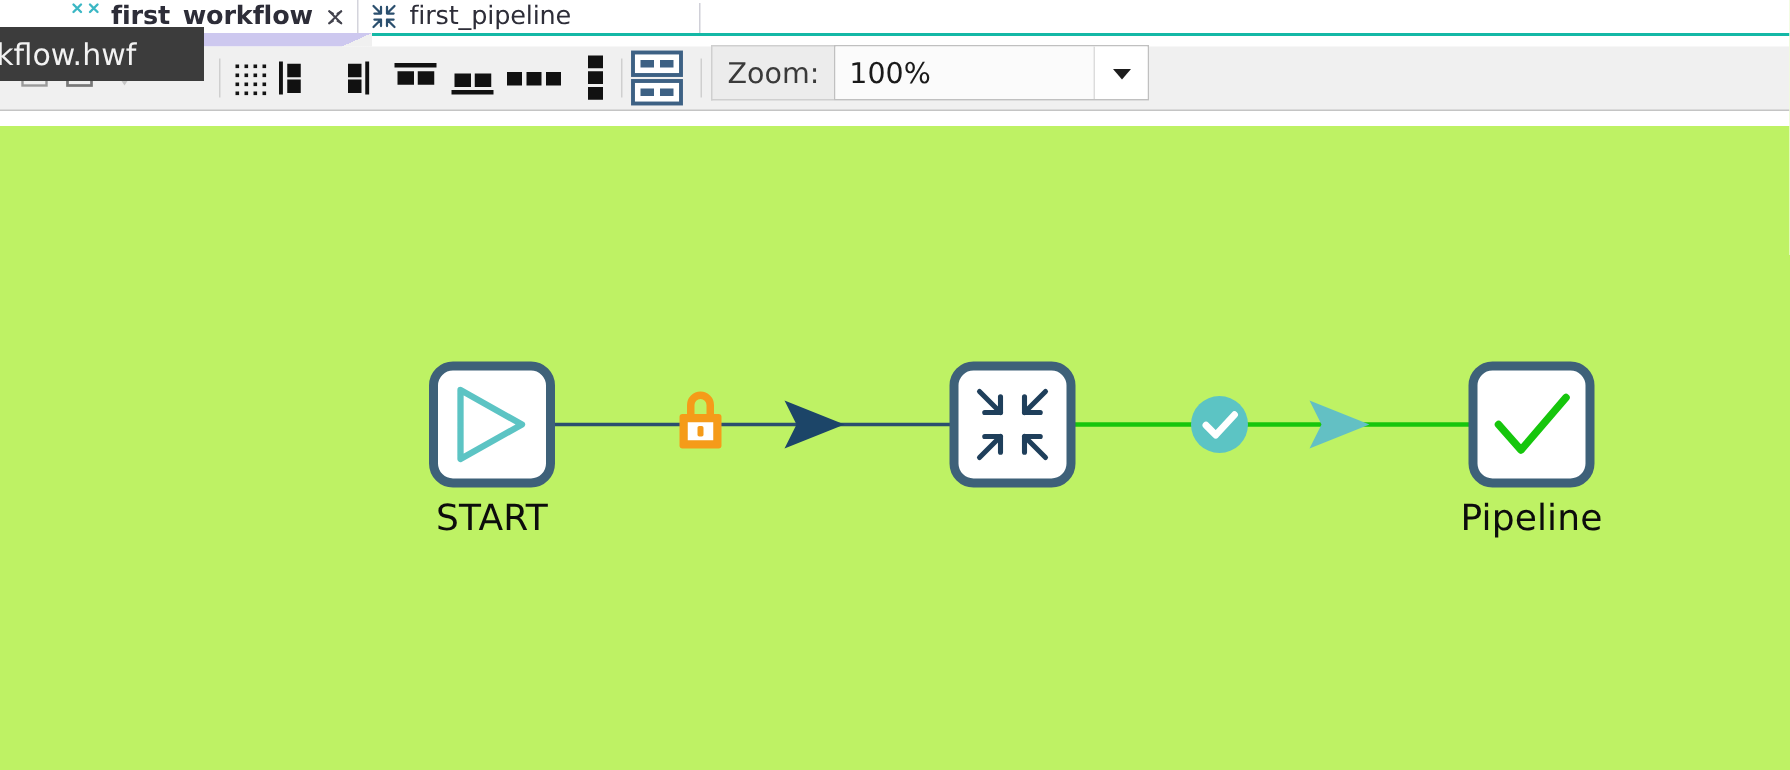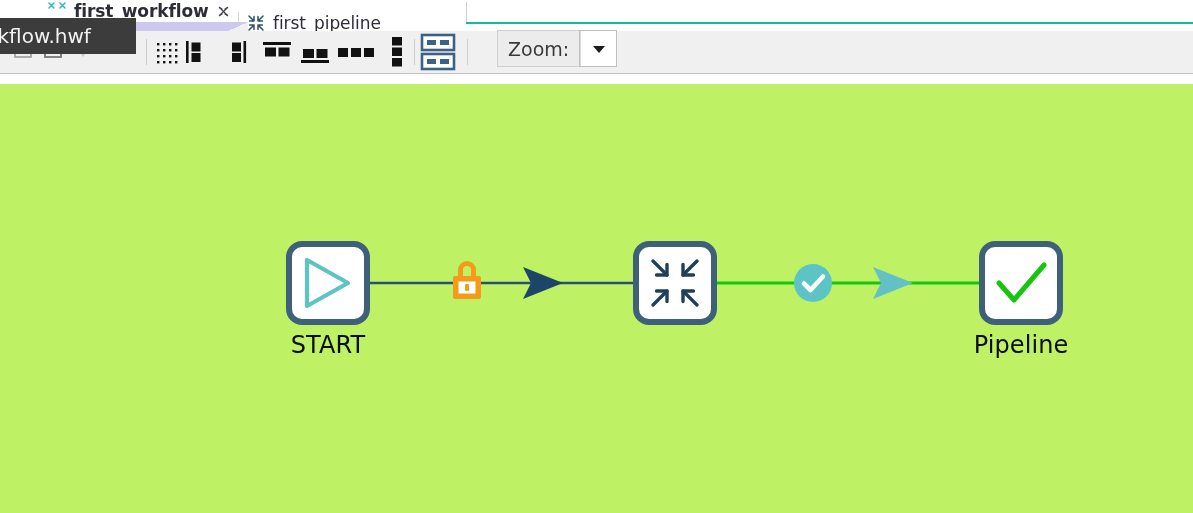--- a/index.html
+++ b/index.html
@@ -45,21 +45,20 @@
     color: #2d2d38;
     letter-spacing: -0.1px;
     white-space: nowrap;
   }
   .tab-inactive {
     left: 238px;
     width: 228px;
     background: #ffffff;
     padding-left: 6px;
     border-left: 1px solid #d4d4dc;
-    margin-top: 12px;
   }
   .tab-inactive .tab-label {
     font-size: 17px;
     font-weight: normal;
     color: #2d2d38;
     letter-spacing: -0.1px;
     white-space: nowrap;
   }
   .tab-divider-right {
     position: absolute;
@@ -124,21 +123,21 @@
   .tb-sep {
     width: 1px;
     height: 26px;
     background: #cfcfcf;
     margin: 0 5px;
   }
 
   
   .zoom-wrap {
     position: absolute;
-    left: 497px; top: 30px;
+    left: 474px; top: 30px;
     display: flex;
     align-items: stretch;
     height: 37px;
   }
   .zoom-label {
     background: #ececec;
     border: 1px solid #cfcfcf;
     border-right: none;
     display: flex;
     align-items: center;
@@ -376,20 +375,21 @@
   </div>
 
   <div class="tb-group" style="left:462px;">
     <div class="tb-sep"></div>
   </div>
 </div>
 
 <div class="zoom-wrap">
   <div class="zoom-label">Zoom:</div>
   <div class="zoom-combo">
+    <div class="zoom-value">100%</div>
     <div class="zoom-arrow-btn">
       <svg width="14" height="10" viewBox="0 0 14 10">
         <path d="M1 2 L13 2 L7 9 Z" fill="#1d1d1d"></path>
       </svg>
     </div>
   </div>
 </div>
 
 <div class="canvas">
 

